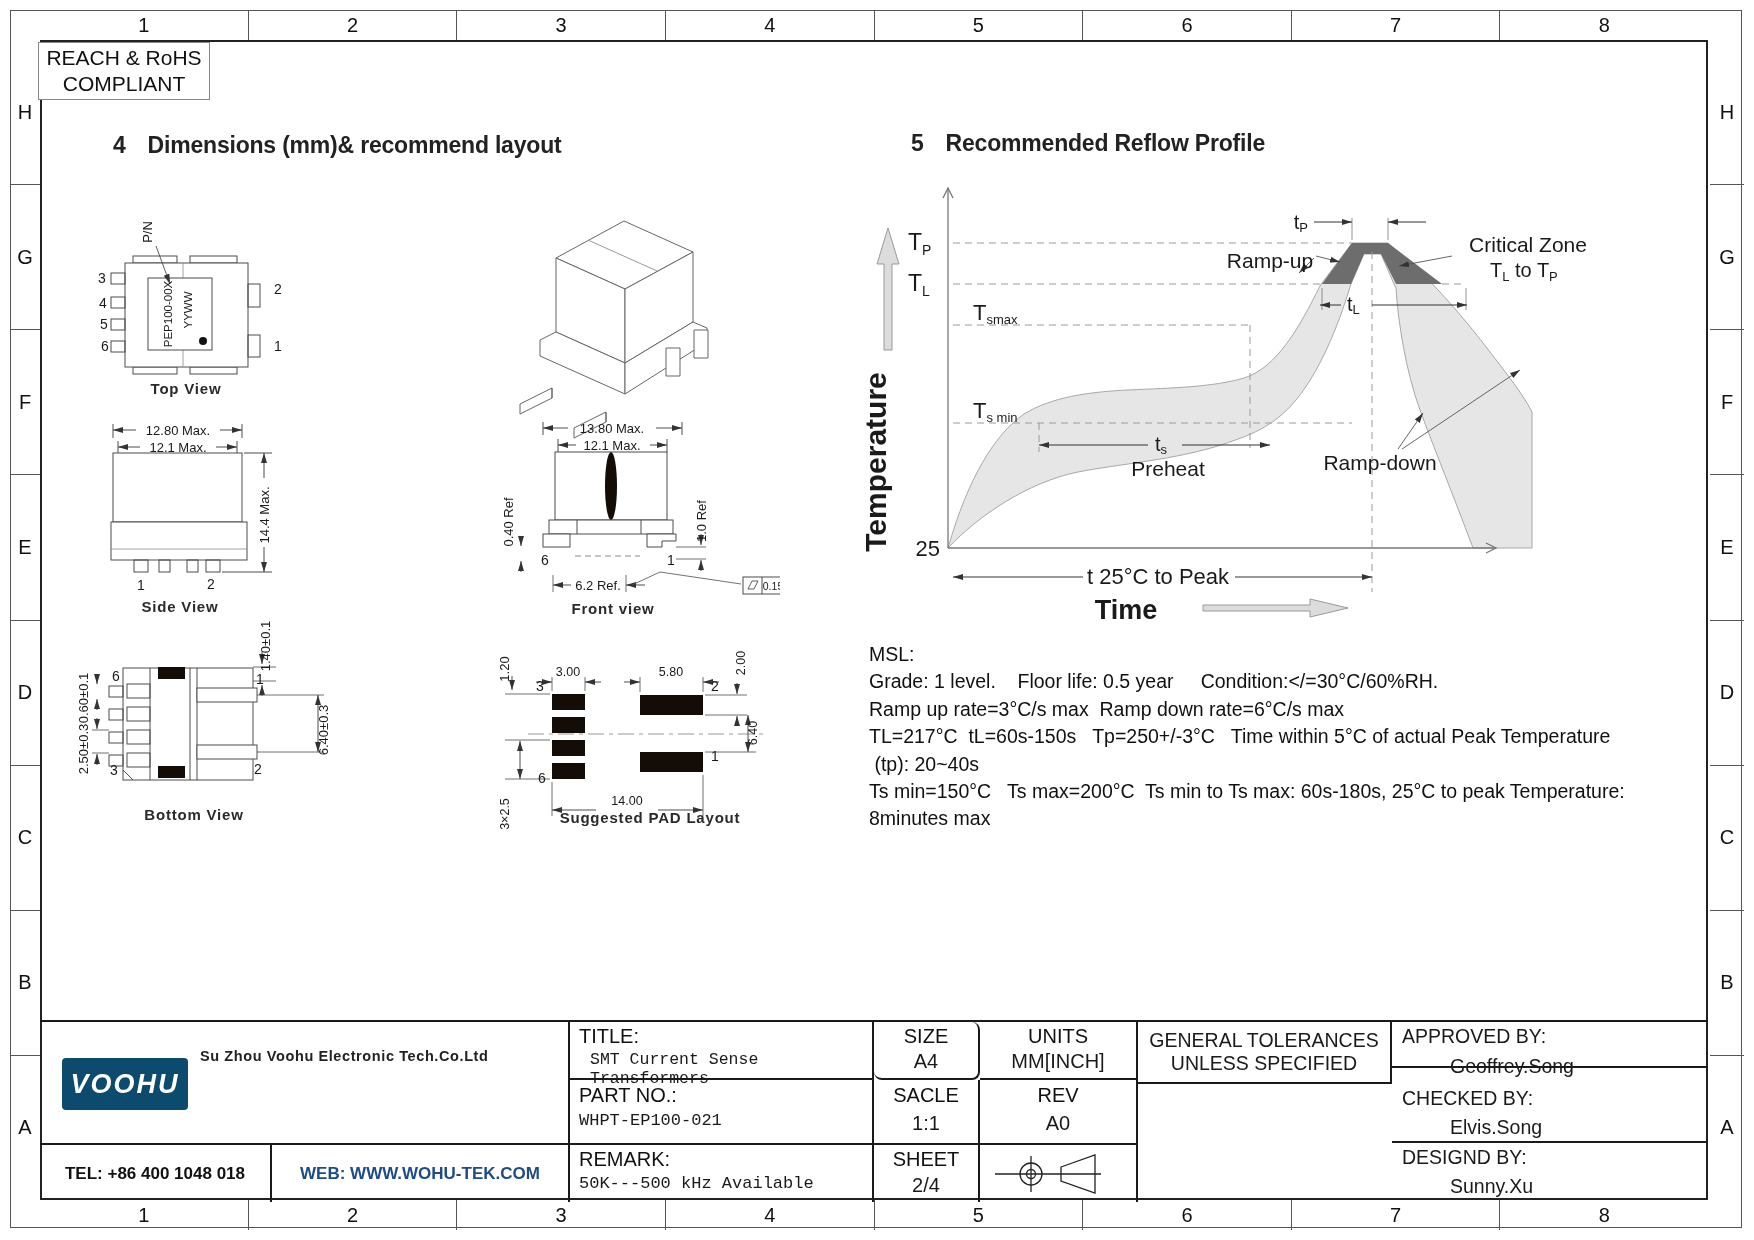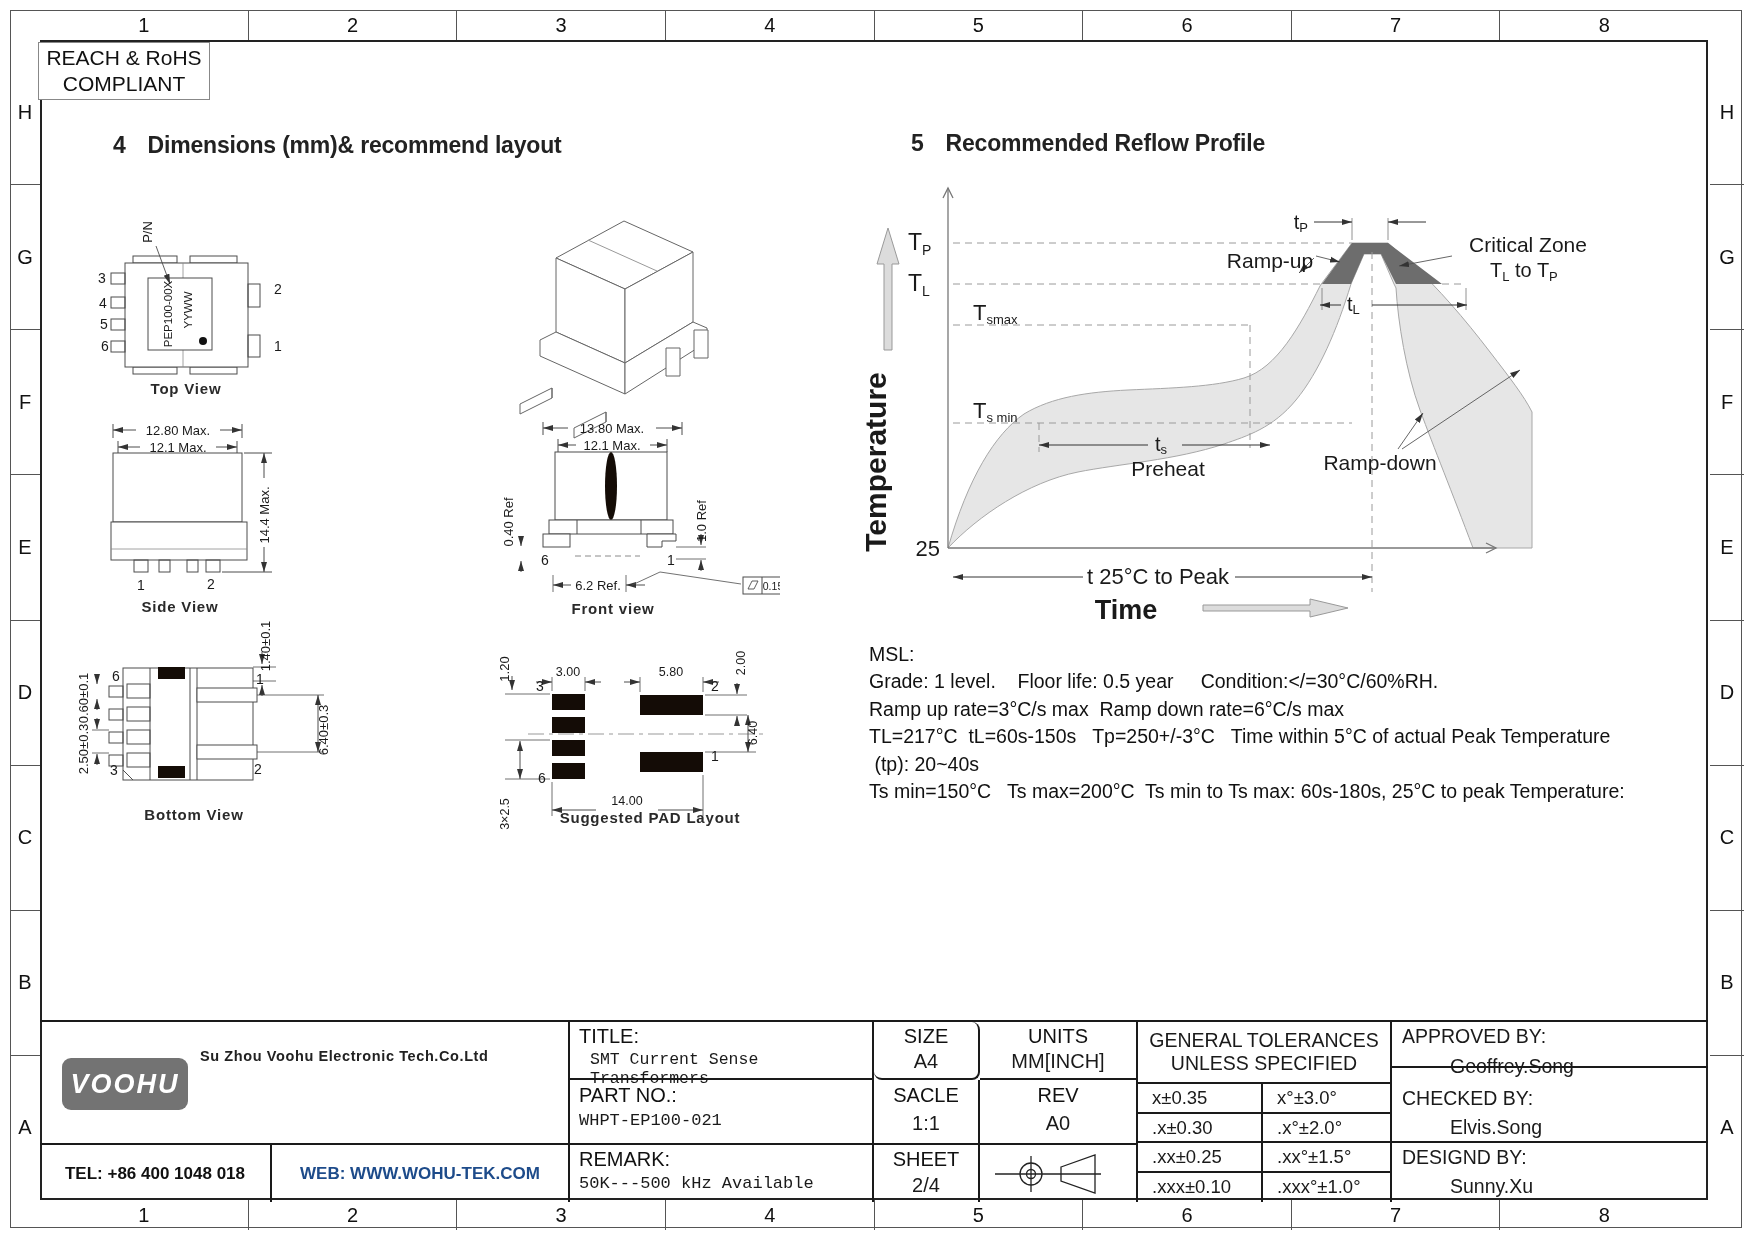--- a/index.html
+++ b/index.html
@@ -21,21 +21,21 @@
   .sec-title{font-size:23px;font-weight:bold;color:#222;display:flex;letter-spacing:-0.2px;}
   .sec-title .num{margin-right:22px;}
   
   .msl{left:869px;top:641px;width:800px;font-size:19.5px;line-height:27.4px;color:#111;}
   .msl-line{white-space:pre;}
   
   .tb{left:40px;top:1020px;width:1668px;height:180px;border-top:2px solid #1a1a1a;box-sizing:border-box;font-size:20px;}
   .tb-cell{position:absolute;box-sizing:border-box;border:0 solid #1a1a1a;}
   .cadtext{font-family:"Liberation Mono","DejaVu Sans Mono",monospace;}
   .lbl{font-size:20px;color:#111;}
-  .logo-red{background:#737373;border-radius:9px;color:#fff;display:flex;align-items:center;justify-content:center;
+  .logo-red{background:#0c4a6e;border-radius:4px;color:#fff;display:flex;align-items:center;justify-content:center;
     font-weight:bold;font-size:27px;letter-spacing:2px;font-style:italic;}
   .cn{font-size:27px;font-weight:bold;letter-spacing:2px;color:#222;white-space:nowrap;}
   .en{font-size:14.5px;font-weight:bold;letter-spacing:0.6px;color:#222;white-space:nowrap;}
   .tel{font-size:17px;font-weight:bold;color:#111;}
   .web{font-size:17px;font-weight:bold;color:#1d4b8a;}
   .center{display:flex;align-items:center;justify-content:center;}
   .tol-row{display:flex;height:29.5px;border-bottom:2px solid #1a1a1a;box-sizing:border-box;}
   .tol-row:last-child{border-bottom:0;}
   .tol-row span{display:block;box-sizing:border-box;padding:3px 0 0 14px;font-size:18.5px;}
   .tol-lin{width:125px;border-right:2px solid #1a1a1a;}
@@ -457,20 +457,21 @@
 </svg>
 
 <div class="abs msl">
 
 <div class="msl-line">MSL:</div>
     <div class="msl-line">Grade: 1 level.    Floor life: 0.5 year     Condition:&lt;/=30°C/60%RH.</div>
     <div class="msl-line">Ramp up rate=3°C/s max  Ramp down rate=6°C/s max</div>
     <div class="msl-line">TL=217°C  tL=60s-150s   Tp=250+/-3°C   Time within 5°C of actual Peak Temperature</div>
     <div class="msl-line"> (tp): 20~40s</div>
     <div class="msl-line">Ts min=150°C   Ts max=200°C  Ts min to Ts max: 60s-180s, 25°C to peak Temperature:</div>
+    <div class="msl-line">8minutes max</div>
   </div>
 
 <div class="abs tb">
 
   <div class="tb-cell" style="left:0;top:0;width:530px;height:123px;border-right-width:2px;border-bottom-width:2px;">
     <div class="abs logo-red" style="left:22px;top:36px;width:126px;height:52px;">
       <span>VOOHU</span>
     </div>
     <div class="abs" style="left:160px;top:26px;">
       <div class="en">Su Zhou Voohu Electronic Tech.Co.Ltd</div>
@@ -526,42 +527,20 @@
         <line x1="48" y1="10" x2="48" y2="46"></line>
         <polygon points="78,21 112,9 112,47 78,35"></polygon>
       </g>
     </svg>
   </div>
 
   <div class="tb-cell center" style="left:1098px;top:0;width:254px;height:62px;border-right-width:2px;border-bottom-width:2px;flex-direction:column;">
     <div style="font-size:19.5px;">GENERAL TOLERANCES</div>
     <div style="font-size:19.5px;">UNLESS SPECIFIED</div>
   </div>
-  <div class="tb-cell" style="left:1098px;top:62px;width:254px;height:118px;border-right-width:2px;">
-
-      <div class="tol-row">
-        <span class="tol-lin">x±0.35</span>
-        <span>x°±3.0°</span>
-      </div>
-
-      <div class="tol-row">
-        <span class="tol-lin">.x±0.30</span>
-        <span>.x°±2.0°</span>
-      </div>
-
-      <div class="tol-row">
-        <span class="tol-lin">.xx±0.25</span>
-        <span>.xx°±1.5°</span>
-      </div>
-
-      <div class="tol-row">
-        <span class="tol-lin">.xxx±0.10</span>
-        <span>.xxx°±1.0°</span>
-      </div>
-    </div>
 
   <div class="tb-cell" style="left:1352px;top:0;width:316px;height:46px;border-bottom-width:2px;padding:3px 0 0 10px;">
     <div style="font-size:19.5px;">APPROVED BY:</div>
     <div style="font-size:19.5px;margin:7px 0 0 48px;">Geoffrey.Song</div>
   </div>
   <div class="tb-cell" style="left:1352px;top:62px;width:316px;height:59px;border-bottom-width:2px;padding:3px 0 0 10px;">
     <div style="font-size:19.5px;">CHECKED BY:</div>
     <div style="font-size:19.5px;margin:6px 0 0 48px;">Elvis.Song</div>
   </div>
   <div class="tb-cell" style="left:1352px;top:121px;width:316px;height:59px;padding:3px 0 0 10px;">

